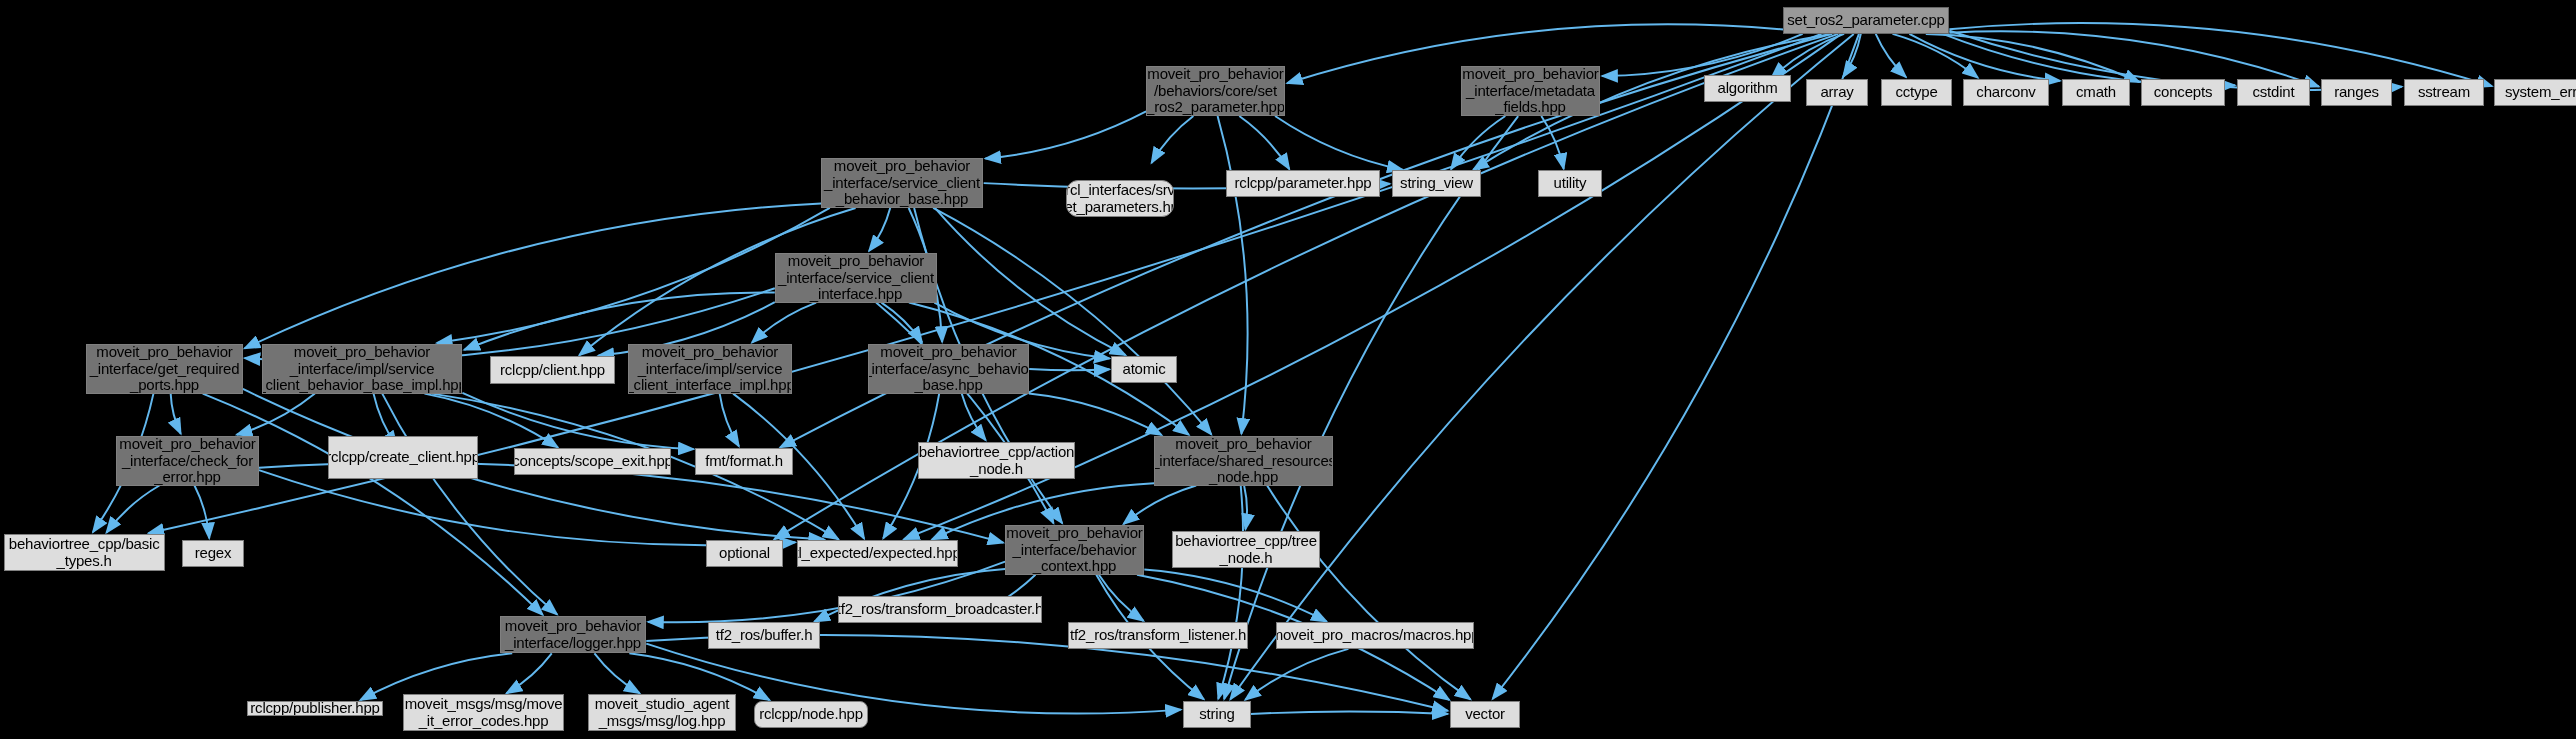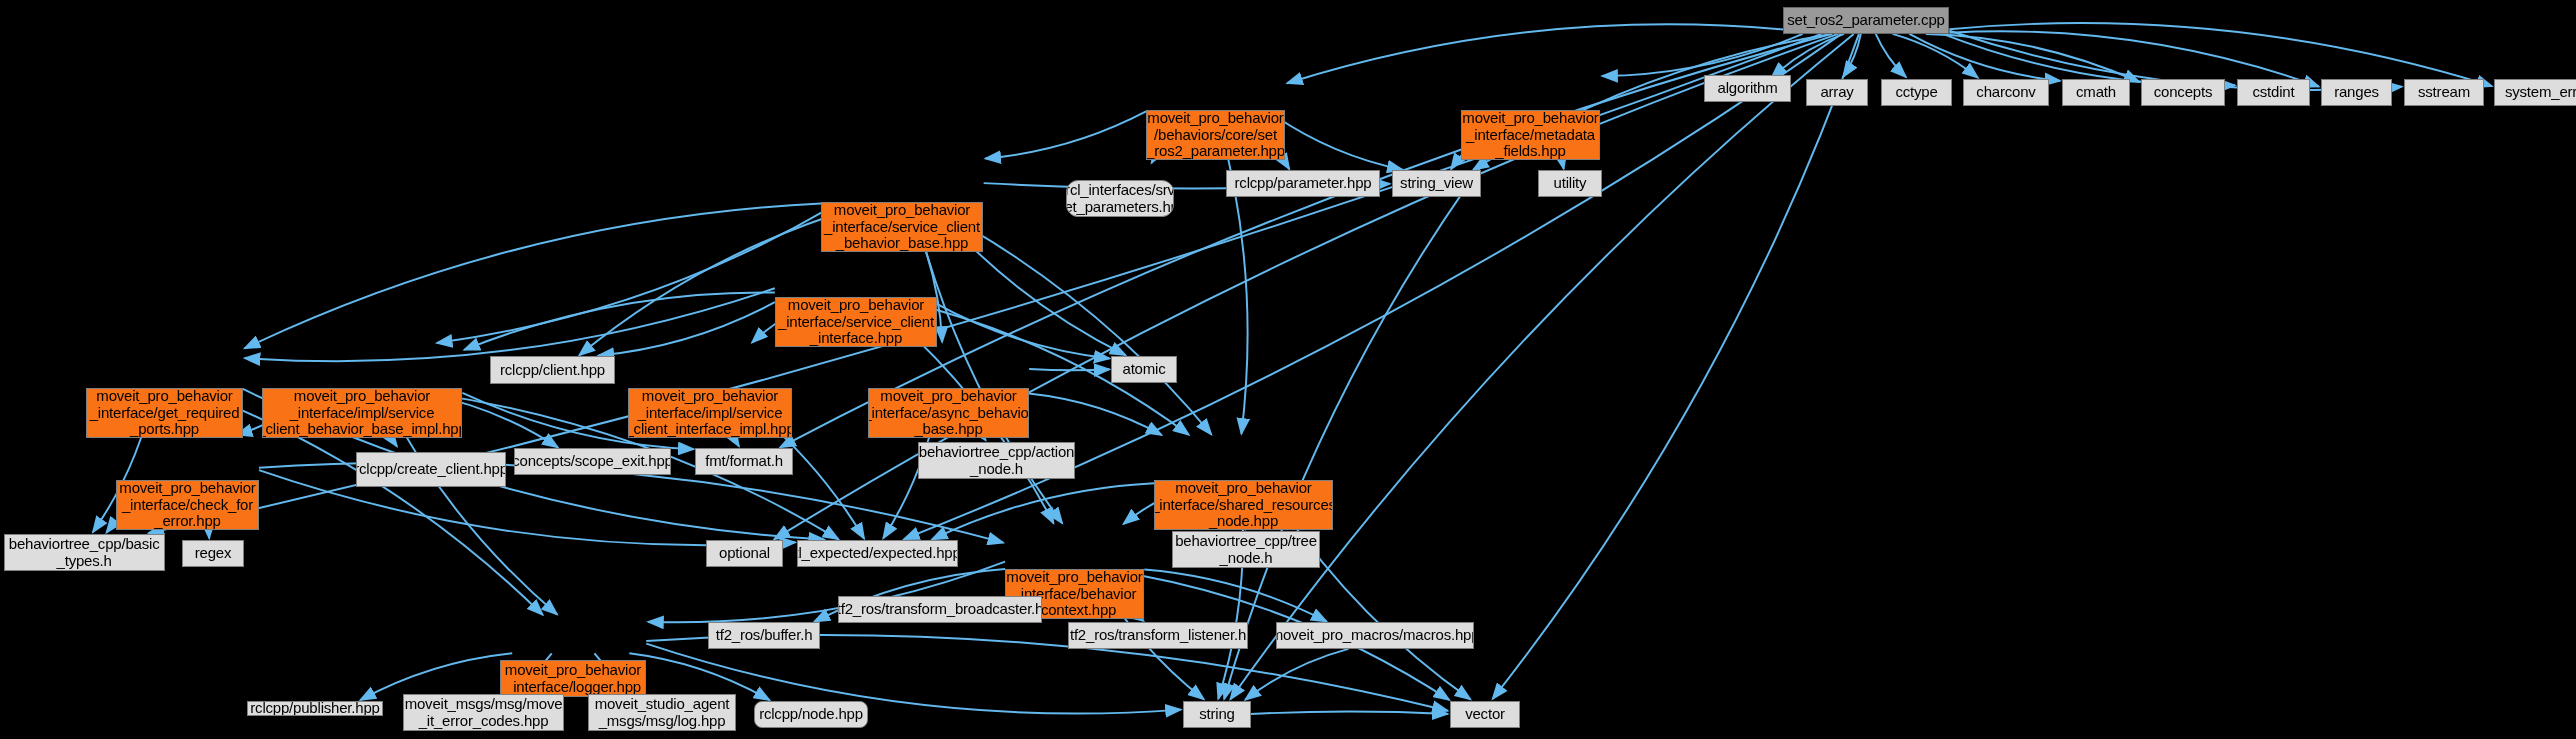--- a/index.html
+++ b/index.html
@@ -33,21 +33,21 @@
     color: #000000;
     font-family: "Liberation Sans", sans-serif;
     font-size: 15px;
     line-height: 1.12;
     letter-spacing: -0.2px;
     white-space: pre;
     z-index: 5;
     overflow: hidden;
   }
   .node.sys   { background: #dddddd; }
-  .node.proj  { background: #f97316; margin-top: 44px; }
+  .node.proj  { background: #737373; }
   .node.root  { background: #999999; border-color: #666666; }
   .node-label { padding: 0 3.6px; }
 </style>
 </head>
 <body>
 
 <div id="graph-root">
   <svg id="edges" xmlns="http://www.w3.org/2000/svg" viewBox="0 0 2886 828" width="2576" height="739">
     <defs>
       <marker id="arrowhead" markerWidth="9" markerHeight="7" refX="8" refY="3.5" orient="auto" markerUnits="strokeWidth">
@@ -180,21 +180,21 @@
       <div class="node proj" style="left: 628px; top: 344px; width: 164px; height: 50px;"><span class="node-label">moveit_pro_behavior
 _interface/impl/service
 _client_interface_impl.hpp</span></div>
       <div class="node proj" style="left: 868px; top: 344px; width: 161px; height: 50px;"><span class="node-label">moveit_pro_behavior
 _interface/async_behavior
 _base.hpp</span></div>
       <div class="node sys" style="left: 1111px; top: 356px; width: 66px; height: 27px;"><span class="node-label">atomic</span></div>
       <div class="node proj" style="left: 116px; top: 436px; width: 143px; height: 50px;"><span class="node-label">moveit_pro_behavior
 _interface/check_for
 _error.hpp</span></div>
-      <div class="node sys" style="left: 328px; top: 452px; width: 150px; height: 35px; margin-left: 28px;"><span class="node-label">rclcpp/create_client.hpp</span></div>
+      <div class="node sys" style="left: 328px; top: 436px; width: 150px; height: 43px;"><span class="node-label">rclcpp/create_client.hpp</span></div>
       <div class="node sys" style="left: 514px; top: 448px; width: 157px; height: 27px;"><span class="node-label">concepts/scope_exit.hpp</span></div>
       <div class="node sys" style="left: 695px; top: 448px; width: 98px; height: 27px;"><span class="node-label">fmt/format.h</span></div>
       <div class="node sys" style="left: 918px; top: 442px; width: 157px; height: 37px;"><span class="node-label">behaviortree_cpp/action
 _node.h</span></div>
       <div class="node proj" style="left: 1154px; top: 436px; width: 179px; height: 50px;"><span class="node-label">moveit_pro_behavior
 _interface/shared_resources
 _node.hpp</span></div>
       <div class="node sys" style="left: 3.6px; top: 534px; width: 161px; height: 37px;"><span class="node-label">behaviortree_cpp/basic
 _types.h</span></div>
       <div class="node sys" style="left: 182px; top: 540px; width: 62px; height: 27px;"><span class="node-label">regex</span></div>

